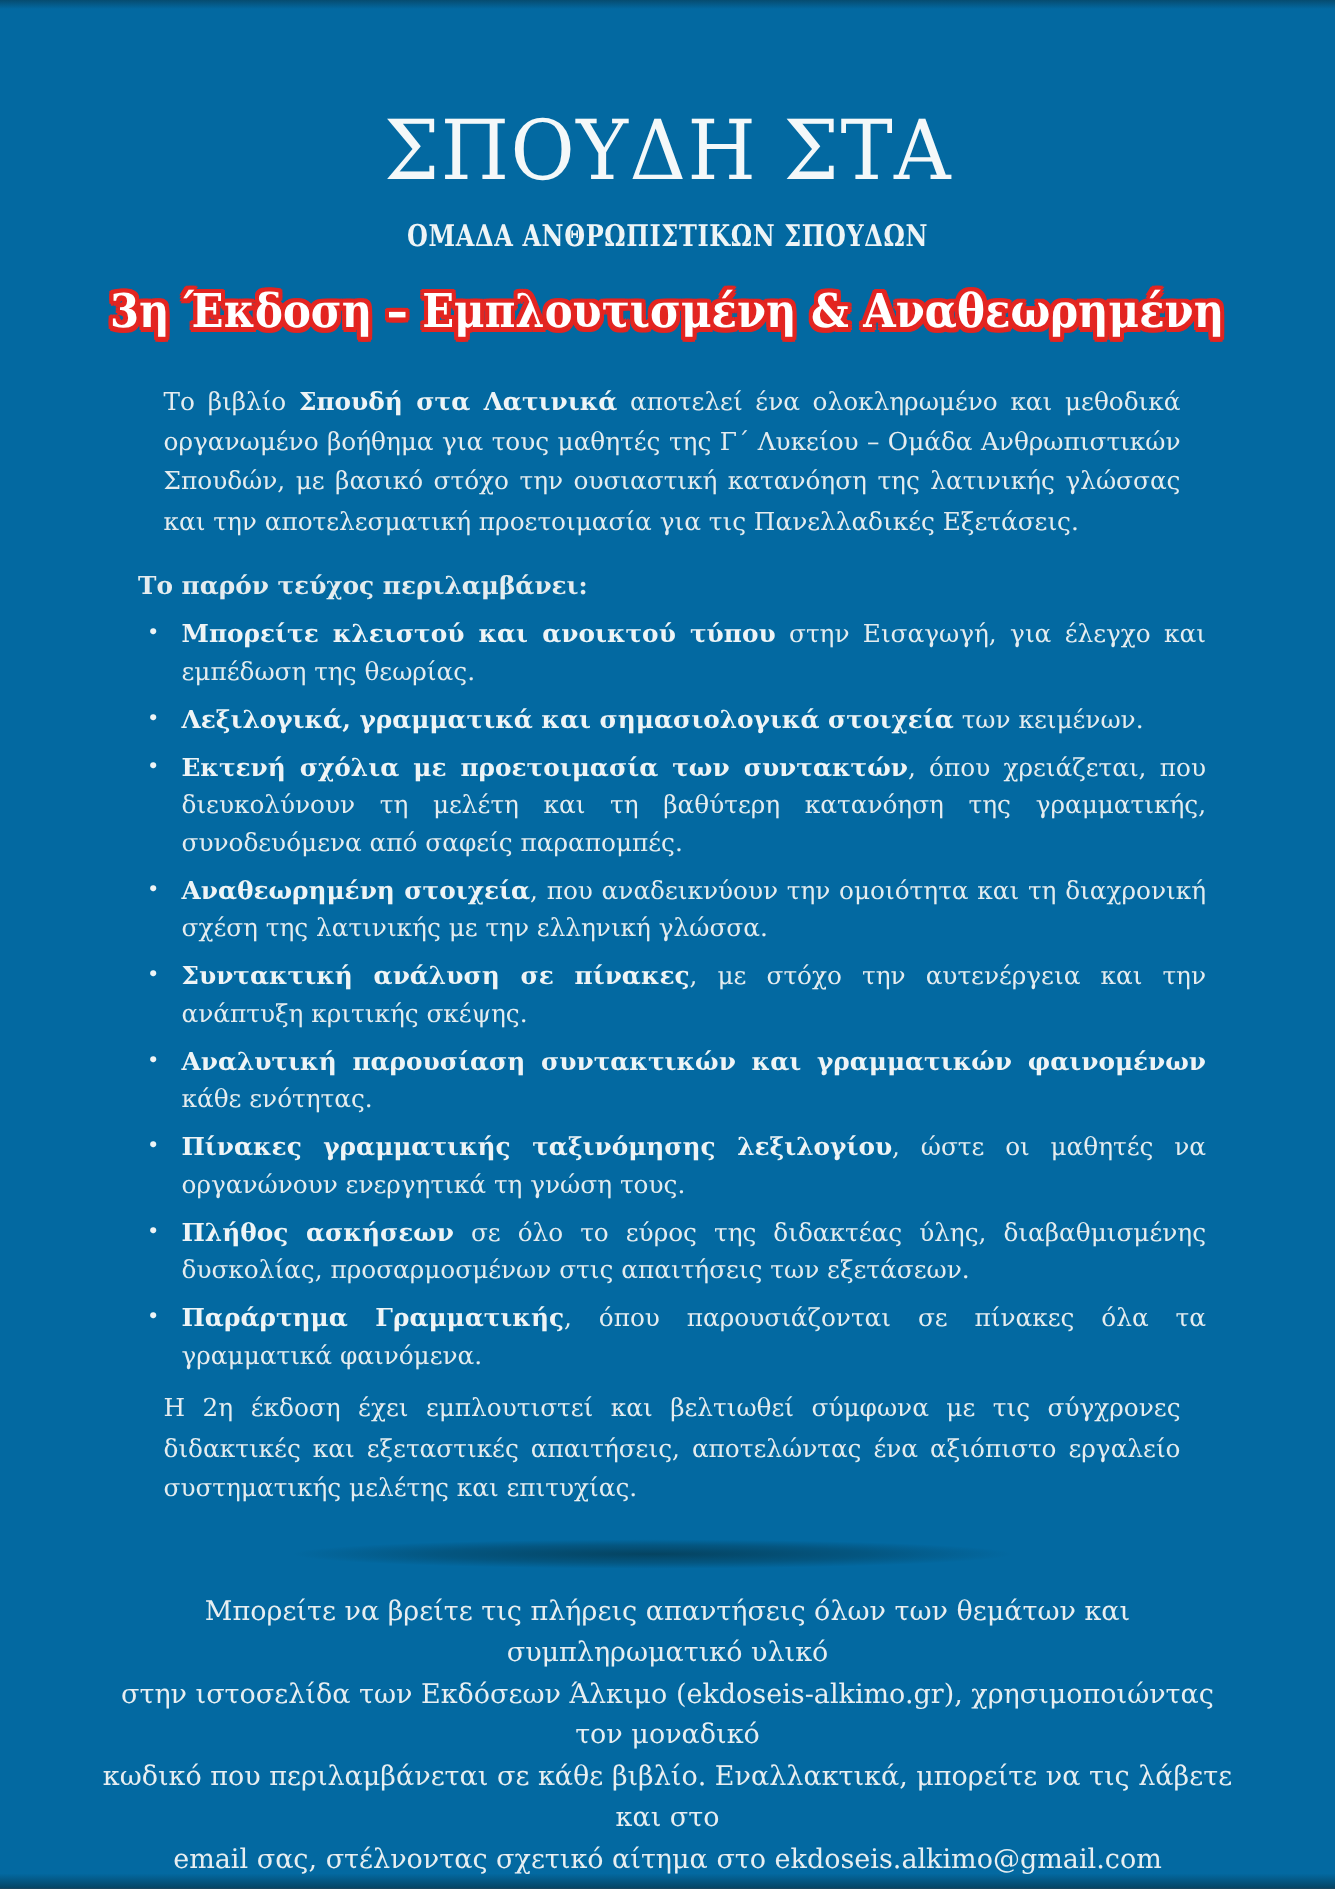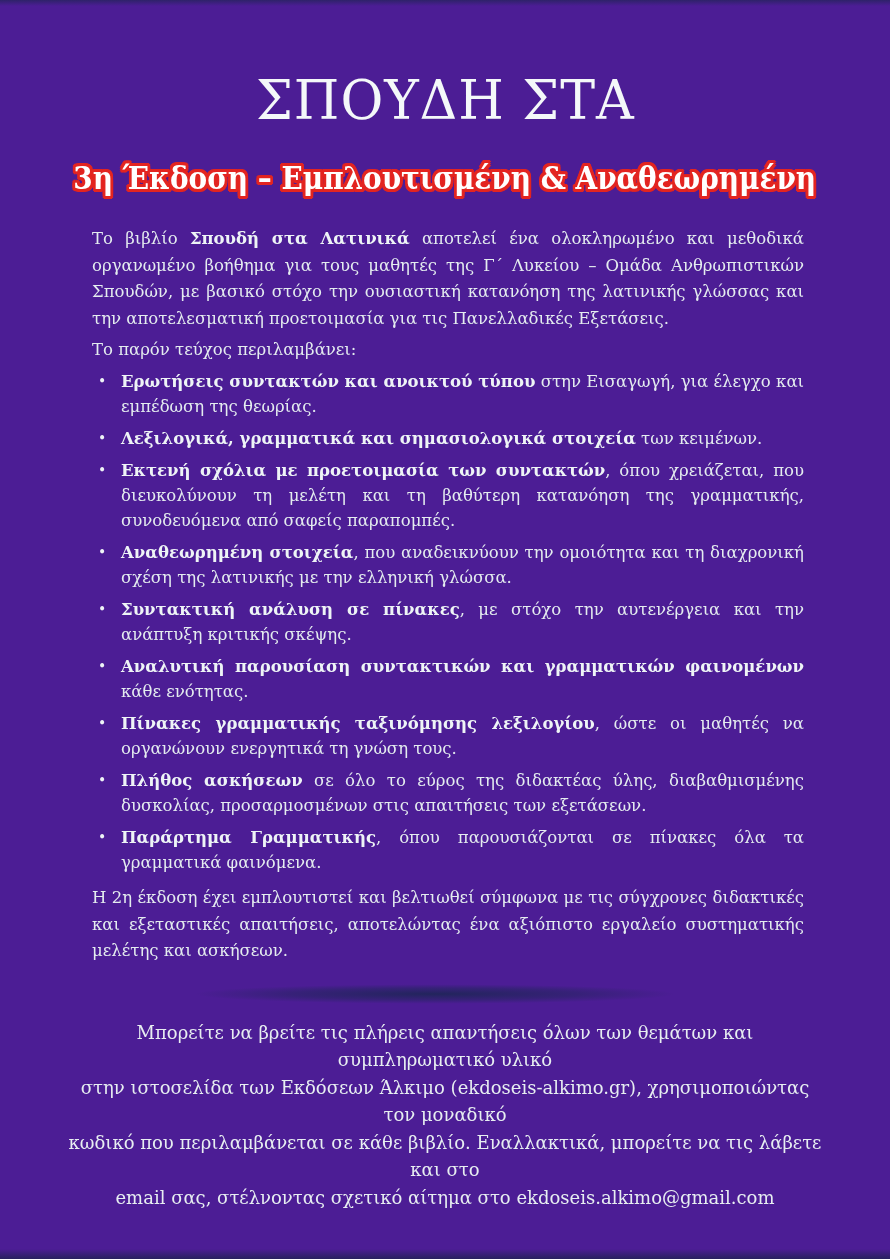--- a/index.html
+++ b/index.html
@@ -1,20 +1,20 @@
 <!DOCTYPE html>
 <html lang="el"><head>
 <meta charset="utf-8">
 <style>
   html,body{margin:0;padding:0;background:#2c3136;}
   .page{
     position:relative;
     width:890px;height:1259px;
     margin:0 auto;
-    background:#4c1d95;
+    background:#0369a1;
     overflow:hidden;
     font-family:"DejaVu Serif","Liberation Serif",serif;
     color:#e7eef1;
   }
   
   .page::before{
     content:"";position:absolute;left:0;top:0;width:100%;height:6px;
     background:linear-gradient(to bottom,rgba(10,40,52,.45),rgba(10,40,52,0));
     pointer-events:none;z-index:5;
   }
@@ -59,22 +59,22 @@
       -2px -3px 0 #e32521, 2px -3px 0 #e32521,
       -2px  3px 0 #e32521, 2px  3px 0 #e32521,
       -3px -2px 0 #e32521, 3px -2px 0 #e32521,
       -3px  2px 0 #e32521, 3px  2px 0 #e32521;
   }
 
   .content{
     margin:24px 86px 0 92px;
     font-size:16.5px;line-height:26.5px;color:#e4ecef;
   }
-  .p-intro,.p-closing{text-align:justify;margin:0;}
-  .p-includes{margin:5px 0 0 0;line-height:26px;}
+  .p-intro,.p-closing{text-align:justify;margin:17px;}
+  .p-includes{margin:5px 0 0 0;line-height:26px;font-weight:bold;}
   .b{font-weight:bold;color:#eef4f6;}
 
   ul.bullets{list-style:none;margin:6px 0 0 0;padding:0;}
   ul.bullets li{
     position:relative;padding-left:29px;margin:0 0 7px 0;
     line-height:25px;text-align:justify;
   }
   ul.bullets li .dot{
     position:absolute;left:6px;top:0;font-size:14px;color:#eef4f6;
   }
@@ -95,33 +95,36 @@
 </style>
 </head>
 <body>
 
 <div class="page">
 
   <div class="titleblock">
     <div class="t1">
       <span class="tx">ΣΠΟΥΔΗ ΣΤΑ</span>
     </div>
+    <div class="t4">
+      <span class="tx">ΟΜΑΔΑ ΑΝΘΡΩΠΙΣΤΙΚΩΝ ΣΠΟΥΔΩΝ</span>
+    </div>
     <div class="banner">
       <span class="tx">3η Έκδοση – Εμπλουτισμένη &amp; Αναθεωρημένη</span>
     </div>
   </div>
 
   <div class="content">
     <p class="p-intro"><span>Το βιβλίο </span><span class="b">Σπουδή στα Λατινικά</span><span> αποτελεί ένα ολοκληρωμένο και μεθοδικά οργανωμένο βοήθημα για τους μαθητές της Γ΄ Λυκείου – Ομάδα Ανθρωπιστικών Σπουδών, με βασικό στόχο την ουσιαστική κατανόηση της λατινικής γλώσσας και την αποτελεσματική προετοιμασία για τις Πανελλαδικές Εξετάσεις.</span></p>
 
     <p class="p-includes">Το παρόν τεύχος περιλαμβάνει:</p>
 
     <ul class="bullets" id="bullet-list">
   <li class="bullet-item">
-    <span class="dot">•</span><span class="b bold-part">Ερωτήσεις συντακτών και ανοικτού τύπου</span><span class="rest-part"> στην Εισαγωγή, για έλεγχο και εμπέδωση της θεωρίας.</span>
+    <span class="dot">•</span><span class="b bold-part">Μπορείτε κλειστού και ανοικτού τύπου</span><span class="rest-part"> στην Εισαγωγή, για έλεγχο και εμπέδωση της θεωρίας.</span>
   </li>
 
   <li class="bullet-item">
     <span class="dot">•</span><span class="b bold-part">Λεξιλογικά, γραμματικά και σημασιολογικά στοιχεία</span><span class="rest-part"> των κειμένων.</span>
   </li>
 
   <li class="bullet-item">
     <span class="dot">•</span><span class="b bold-part">Εκτενή σχόλια με προετοιμασία των συντακτών</span><span class="rest-part">, όπου χρειάζεται, που διευκολύνουν τη μελέτη και τη βαθύτερη κατανόηση της γραμματικής, συνοδευόμενα από σαφείς παραπομπές.</span>
   </li>
 
@@ -143,21 +146,21 @@
 
   <li class="bullet-item">
     <span class="dot">•</span><span class="b bold-part">Πλήθος ασκήσεων</span><span class="rest-part"> σε όλο το εύρος της διδακτέας ύλης, διαβαθμισμένης δυσκολίας, προσαρμοσμένων στις απαιτήσεις των εξετάσεων.</span>
   </li>
 
   <li class="bullet-item">
     <span class="dot">•</span><span class="b bold-part">Παράρτημα Γραμματικής</span><span class="rest-part">, όπου παρουσιάζονται σε πίνακες όλα τα γραμματικά φαινόμενα.</span>
   </li>
 </ul>
 
-    <p class="p-closing">Η 2η έκδοση έχει εμπλουτιστεί και βελτιωθεί σύμφωνα με τις σύγχρονες διδακτικές και εξεταστικές απαιτήσεις, αποτελώντας ένα αξιόπιστο εργαλείο συστηματικής μελέτης και ασκήσεων.</p>
+    <p class="p-closing">Η 2η έκδοση έχει εμπλουτιστεί και βελτιωθεί σύμφωνα με τις σύγχρονες διδακτικές και εξεταστικές απαιτήσεις, αποτελώντας ένα αξιόπιστο εργαλείο συστηματικής μελέτης και επιτυχίας.</p>
   </div>
 
   <div class="section-shadow"></div>
 
   <p class="answers">Μπορείτε να βρείτε τις πλήρεις απαντήσεις όλων των θεμάτων και συμπληρωματικό υλικό
 στην ιστοσελίδα των Εκδόσεων Άλκιμο (ekdoseis-alkimo.gr), χρησιμοποιώντας τον μοναδικό
 κωδικό που περιλαμβάνεται σε κάθε βιβλίο. Εναλλακτικά, μπορείτε να τις λάβετε και στο
 email σας, στέλνοντας σχετικό αίτημα στο ekdoseis.alkimo@gmail.com</p>
 
 </div>

